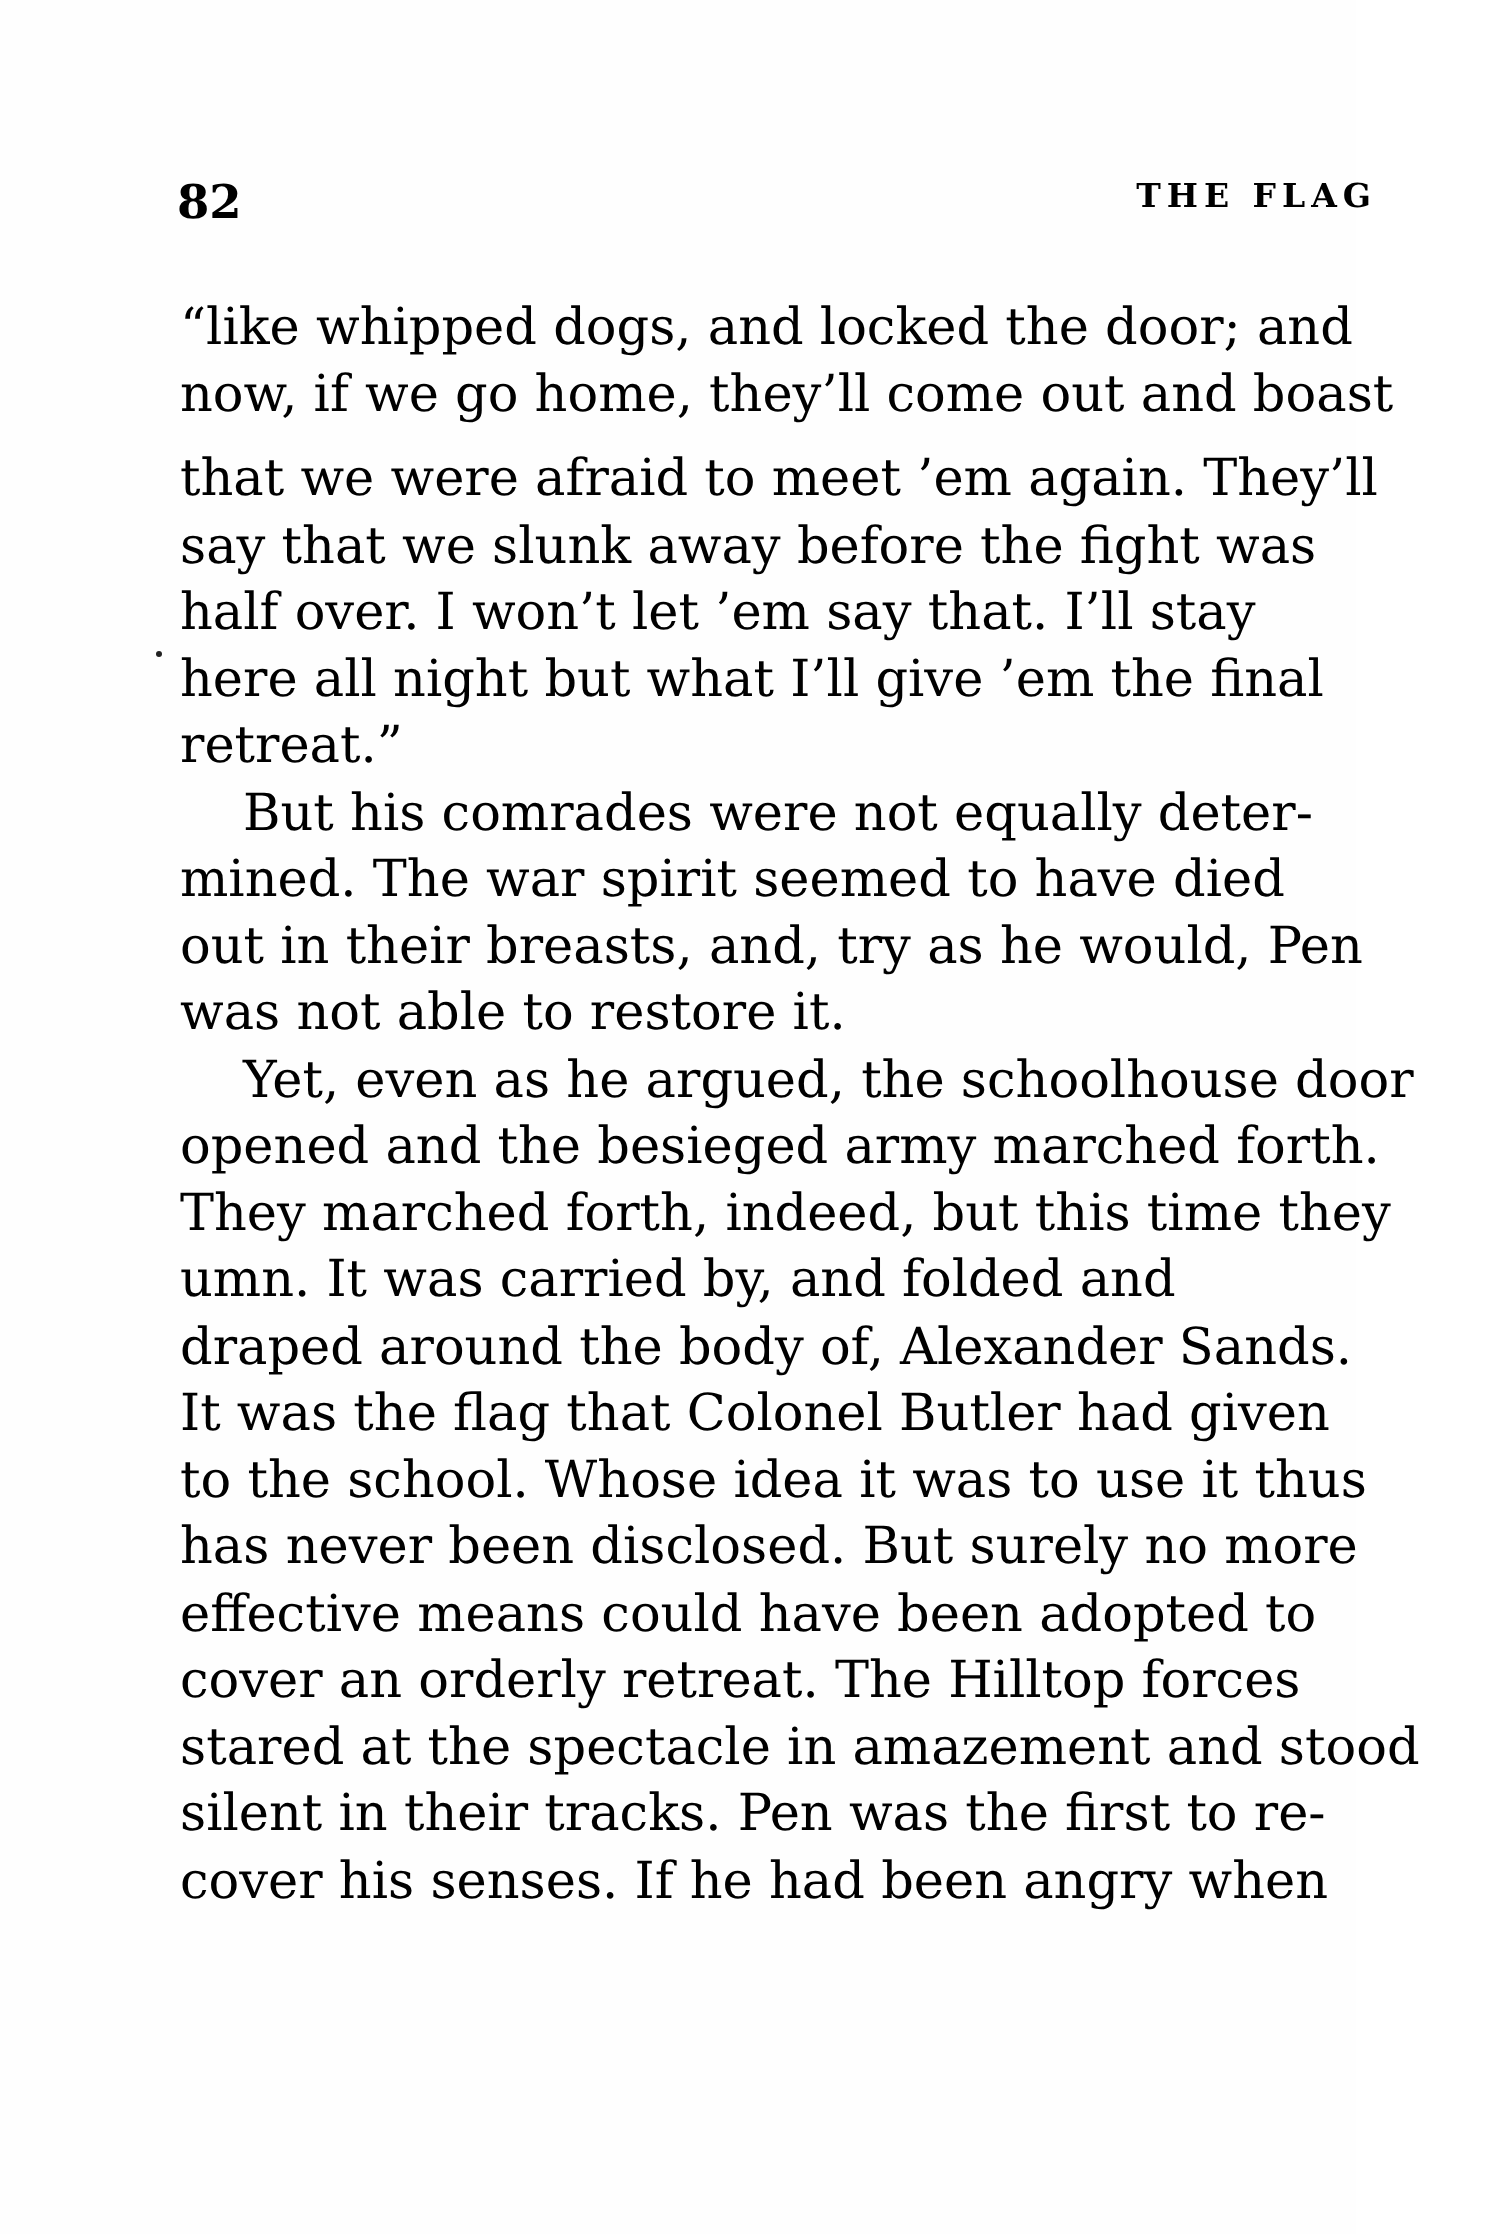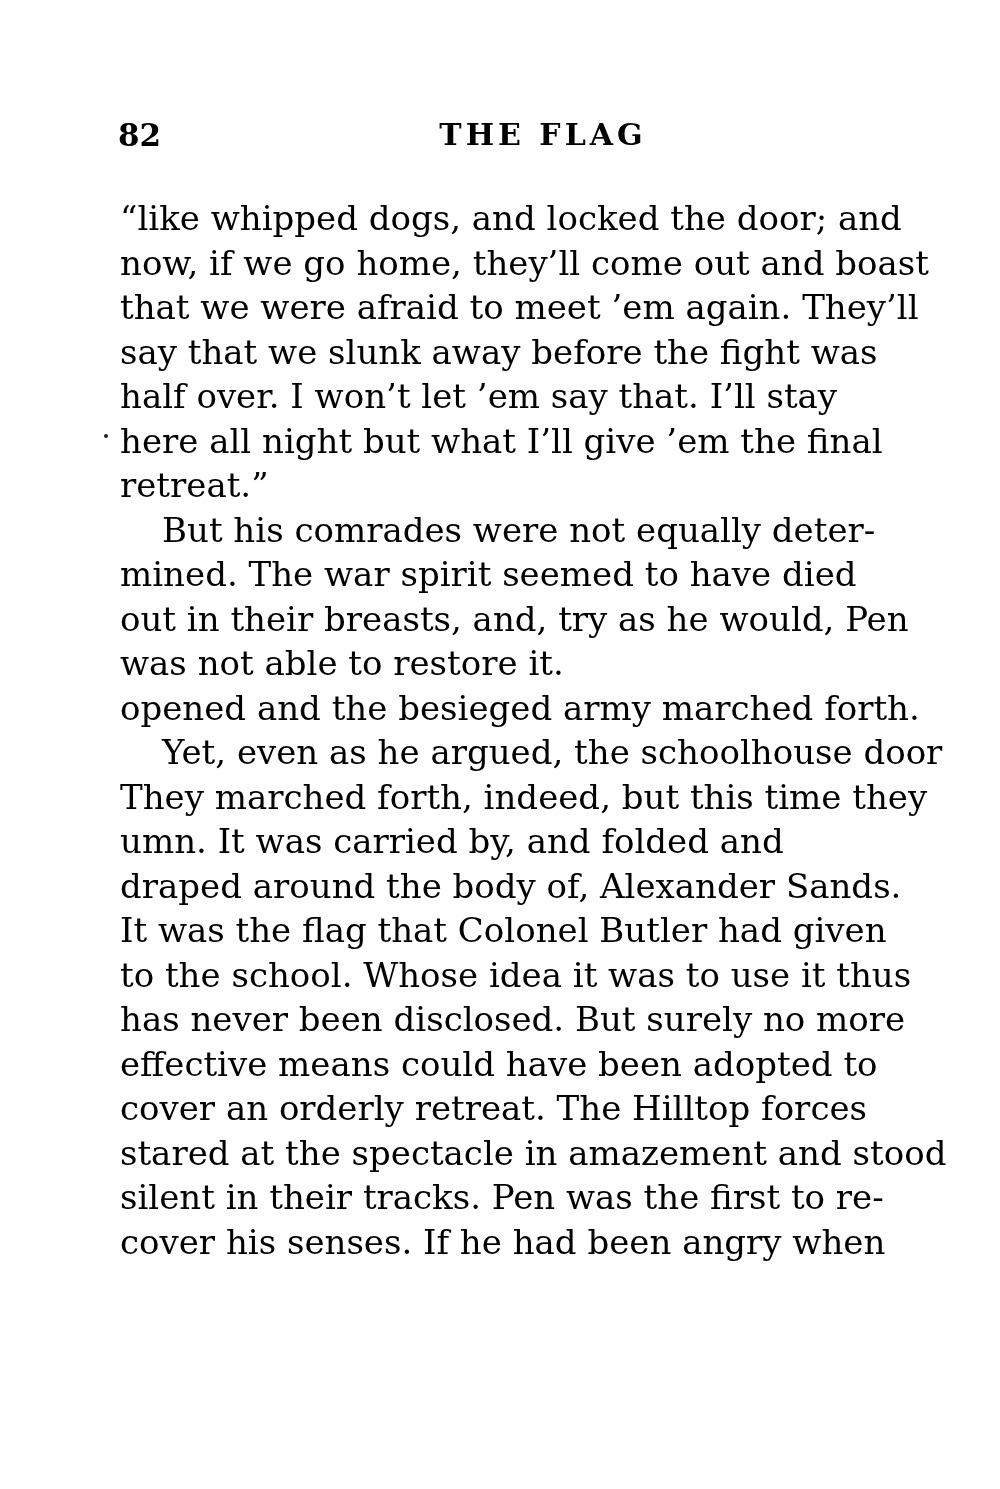--- a/index.html
+++ b/index.html
@@ -37,24 +37,24 @@
     font-weight: bold;
     font-size: 31px;
     letter-spacing: 0px;
     line-height: 1;
   }
   .running-title {
     position: absolute;
     left: 0;
     top: 0;
     width: 800px;
-    text-align: center;
+    text-align: right;
     font-family: "DejaVu Serif", serif;
     font-weight: bold;
-    font-size: 30px;
+    font-size: 22px;
     letter-spacing: 4px;
     line-height: 1;
     padding-left: 50px;
     box-sizing: border-box;
   }
   .body-text {
     position: absolute;
     top: 196px;
     left: 120px;
     width: 792px;
@@ -89,37 +89,37 @@
     <div class="running-title">THE FLAG</div>
   </div>
 
   <div class="stray-mark"></div>
 
   <div class="body-text">
 
     <div>
       <span class="line" style="word-spacing: 0px;">“like whipped dogs, and locked the door; and</span>
       <span class="line" style="word-spacing: 0px;">now, if we go home, they’ll come out and boast</span>
-      <span class="line" style="word-spacing: 0px;">that we were afraid to meet ’em again.   They’ll</span>
+      <span class="line" style="word-spacing: 0px; margin-top: 12px;">that we were afraid to meet ’em again.   They’ll</span>
       <span class="line" style="word-spacing: 0px;">say that we slunk away before the fight was</span>
       <span class="line" style="word-spacing: 0px;">half over.   I won’t let ’em say that.   I’ll stay</span>
       <span class="line" style="word-spacing: 0px;">here all night but what I’ll give ’em the final</span>
       <span class="line">retreat.”</span>
     </div>
 
     <div>
       <span class="line indent" style="word-spacing: 0px;">But his comrades were not equally deter-</span>
       <span class="line" style="word-spacing: 0px;">mined.   The war spirit seemed to have died</span>
       <span class="line" style="word-spacing: 0px;">out in their breasts, and, try as he would, Pen</span>
       <span class="line">was not able to restore it.</span>
     </div>
 
     <div>
+      <span class="line indent" style="word-spacing: 0px;">Yet, even as he argued, the schoolhouse door</span>
       <span class="line" style="word-spacing: 0px;">opened and the besieged army marched forth.</span>
-      <span class="line indent" style="word-spacing: 0px;">Yet, even as he argued, the schoolhouse door</span>
       <span class="line" style="word-spacing: 0px;">They marched forth, indeed, but this time they</span>
       <span class="line" style="word-spacing: 0px;">umn.   It was carried by, and folded and</span>
       <span class="line" style="word-spacing: 0px;">draped around the body of, Alexander Sands.</span>
       <span class="line" style="word-spacing: 0px;">It was the flag that Colonel Butler had given</span>
       <span class="line" style="word-spacing: 0px;">to the school.   Whose idea it was to use it thus</span>
       <span class="line" style="word-spacing: 0px;">has never been disclosed.   But surely no more</span>
       <span class="line" style="word-spacing: 0px;">effective means could have been adopted to</span>
       <span class="line" style="word-spacing: 0px;">cover an orderly retreat.   The Hilltop forces</span>
       <span class="line" style="word-spacing: 0px;">stared at the spectacle in amazement and stood</span>
       <span class="line" style="word-spacing: 0px;">silent in their tracks.   Pen was the first to re-</span>

